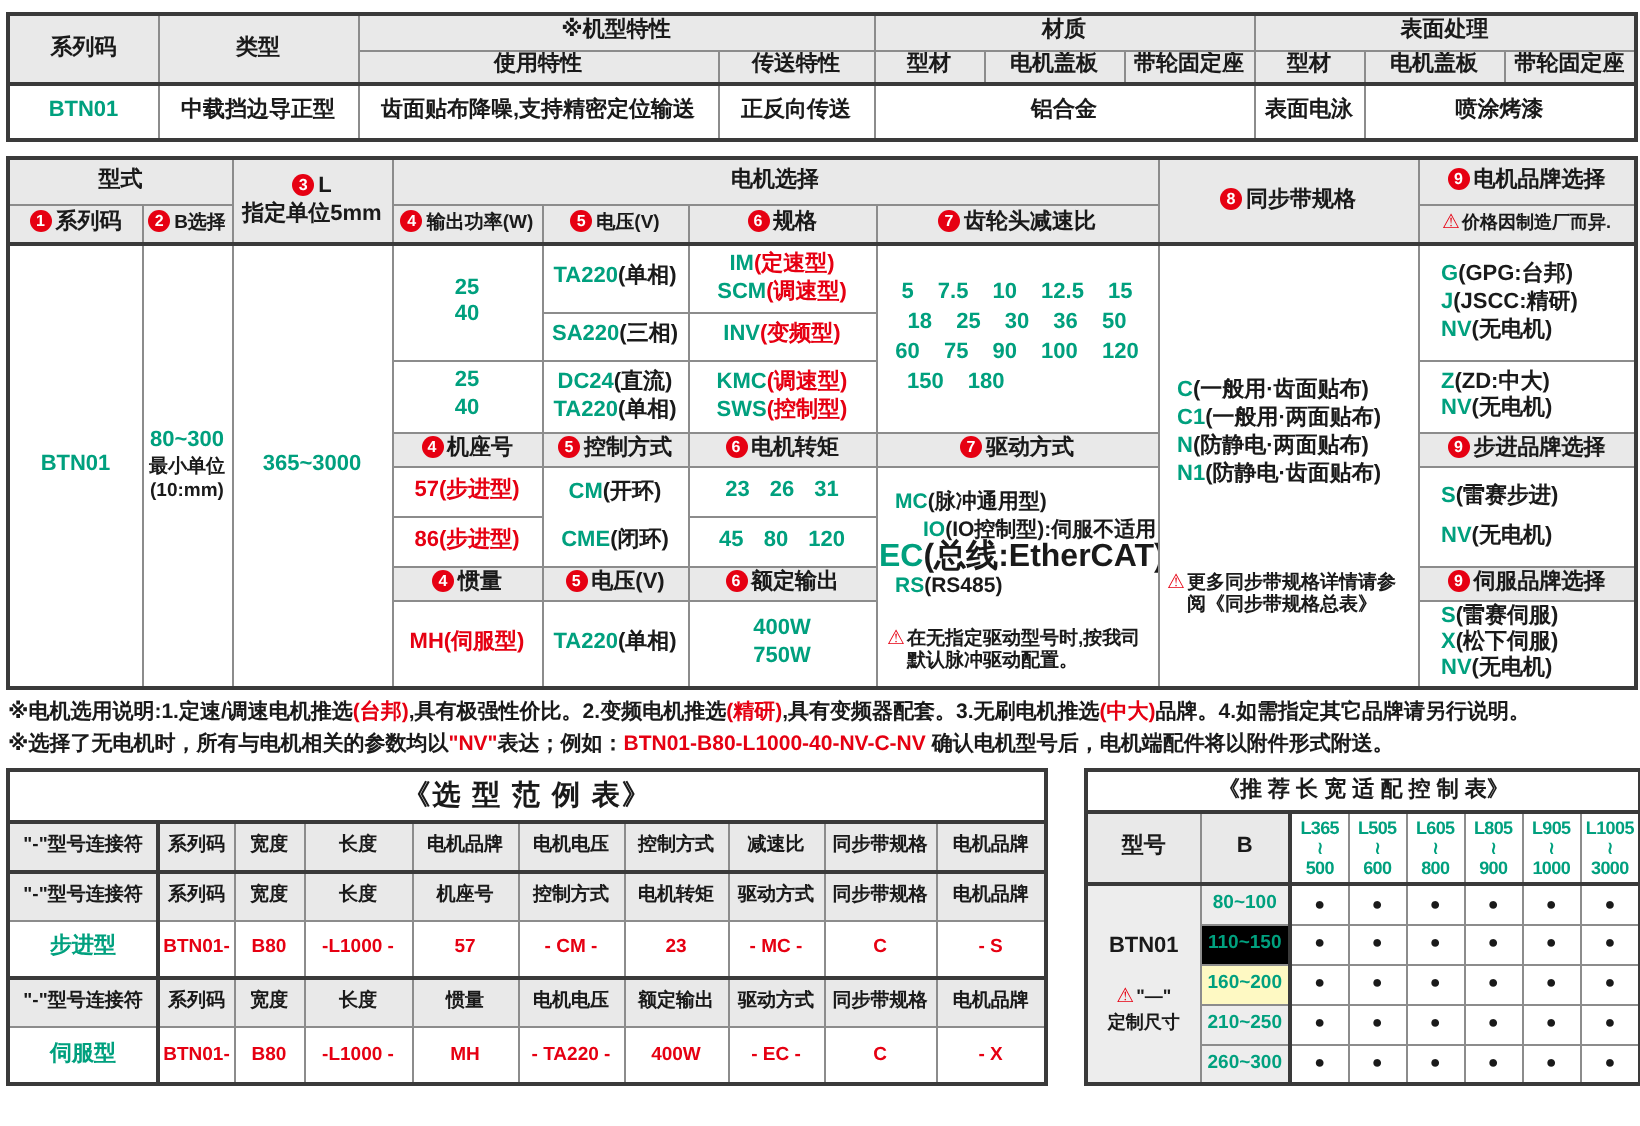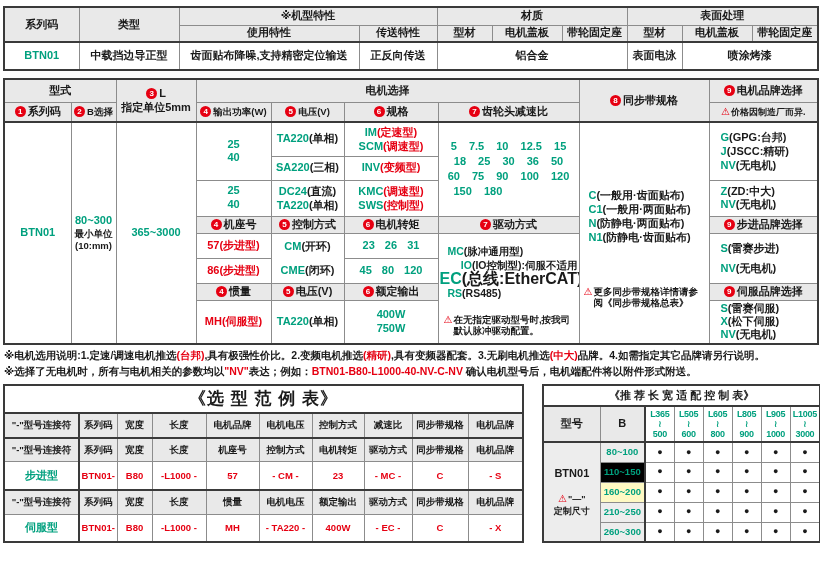--- a/index.html
+++ b/index.html
@@ -21,21 +21,21 @@
   .thr { border-right:2px solid #3a3a3a !important; }
   .sm { font-size:9.5px; }
   .xs { font-size:9px; }
   .topnote { font-size:11px; margin:2px 0 7px 1px; }
   .note { font-size:10.5px; margin:4px 0 0 1px; }
   .ratio-line { word-spacing:9px; font-size:11px; line-height:15px; }
   .list-line { line-height:14px; white-space:nowrap; }
   .tight { line-height:13px; }
   .cellnote { font-size:9.5px; text-align:left; display:flex; align-items:flex-start; line-height:11px; }
   .bottom-row { display:flex; margin-top:5px; }
-  .title-cell { font-size:17px; letter-spacing:1px; }
+  .title-cell { font-size:14px; letter-spacing:1px; }
   .dotc { font-size:9px; }
   .lhead { font-size:9px; line-height:10px; letter-spacing:-0.3px; }
   .mt2 { margin-top:2px; }
 </style>
 </head>
 <body>
 
 <div class="wrap">
 
 
@@ -192,21 +192,21 @@
     <tr style="height:25px">
       <td class="r"><span>57</span><span>(步进型)</span></td>
       <td rowspan="2">
         <div class="list-line" style="line-height:24px"><span class="g">CM</span><span>(开环)</span></div>
         <div class="list-line" style="line-height:24px"><span class="g">CME</span><span>(闭环)</span></div>
       </td>
       <td class="g" style="word-spacing:7px">23 26 31</td>
       <td rowspan="4">
         <div style="margin-top:4px">
           <div class="list-line" style="text-align:left;padding-left:8px;font-size:10.5px"><span class="g">MC</span><span>(脉冲通用型)</span></div>
-          <div class="list-line" style="text-align:right;padding-left:8px;font-size:10.5px"><span class="g">IO</span><span>(IO控制型):伺服不适用</span></div>
+          <div class="list-line" style="text-align:left;padding-left:22px;font-size:10.5px"><span class="g">IO</span><span>(IO控制型):伺服不适用</span></div>
           <div class="list-line" style="text-align:left;padding-left:0;font-size:16px"><span class="g">EC</span><span>(总线:EtherCAT)</span></div>
           <div class="list-line" style="text-align:left;padding-left:8px;font-size:10.5px"><span class="g">RS</span><span>(RS485)</span></div>
         </div>
         <div class="cellnote" style="margin-top:14px;padding:0 4px">
           <span class="warn">⚠</span>
           <span>在无指定驱动型号时,按我司默认脉冲驱动配置。</span>
         </div>
       </td>
       <td rowspan="2">
         <div class="list-line" style="text-align:left;padding-left:10px;line-height:20px"><span class="g">S</span><span>(雷赛步进)</span></div>

